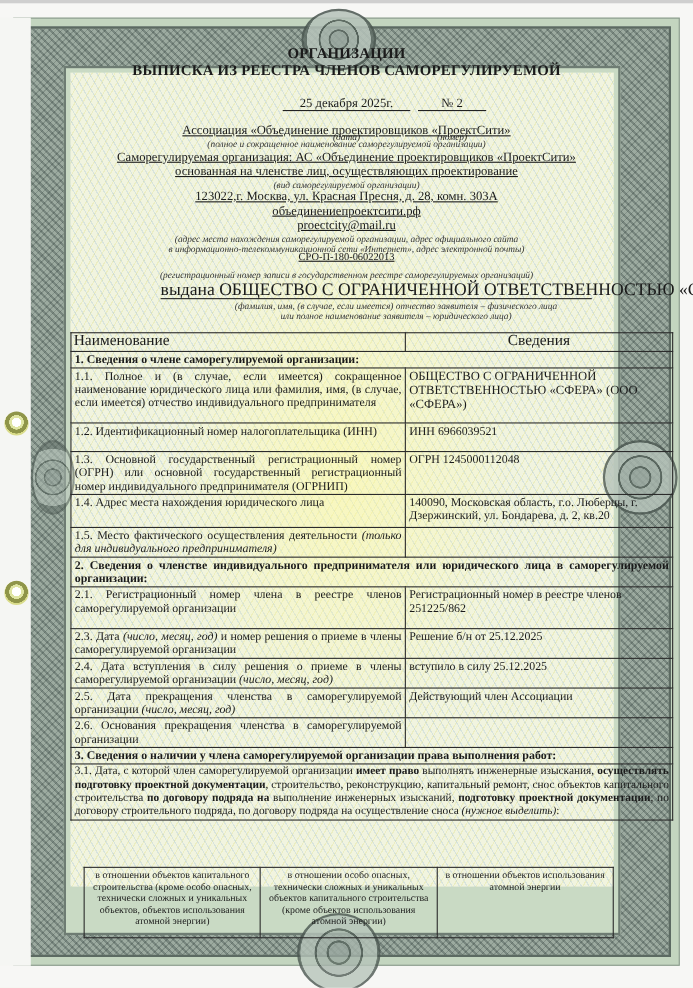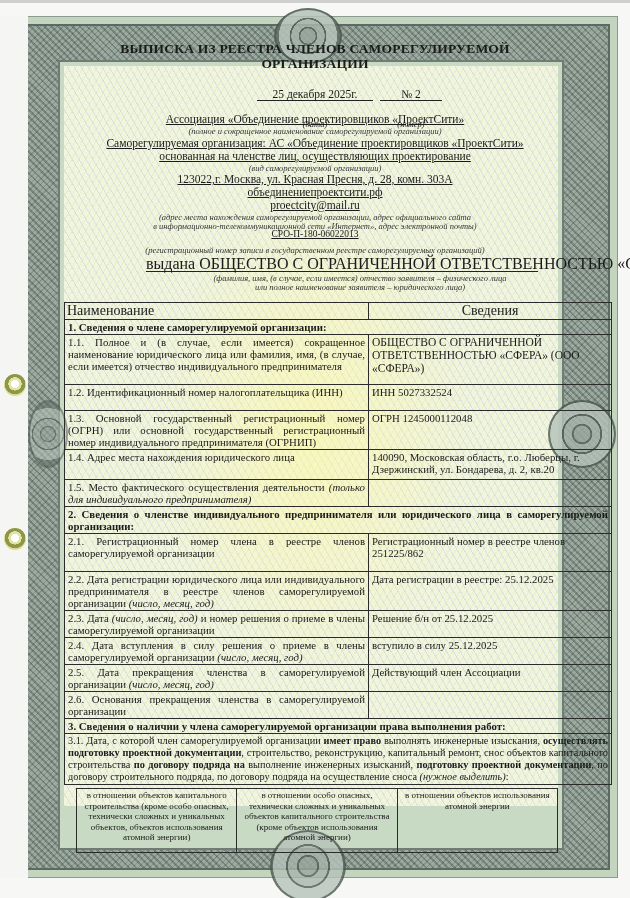--- a/index.html
+++ b/index.html
@@ -95,22 +95,22 @@
 
 <div class="medallion" style="left:274px;top:8px;width:64px;height:52px;opacity:.85;"></div>
 <div class="medallion" style="left:28px;top:400px;width:36px;height:64px;opacity:.55;"></div>
 <div class="medallion" style="left:548px;top:400px;width:64px;height:64px;opacity:.8;"></div>
 <div class="medallion" style="left:270px;top:830px;width:72px;height:68px;opacity:.8;"></div>
 
 <div class="hole" style="left:4px;top:374px;"></div>
 <div class="hole" style="left:4px;top:528px;"></div>
 
 <div class="title">
+  <div>ОРГАНИЗАЦИИ</div>
   <div>ВЫПИСКА ИЗ РЕЕСТРА ЧЛЕНОВ САМОРЕГУЛИРУЕМОЙ</div>
-  <div>ОРГАНИЗАЦИИ</div>
 </div>
 
 <div class="datebox" style="left:257px;width:116px;">
   <span class="val">25 декабря 2025г.</span>
   <span class="lbl">(дата)</span>
 </div>
 <div class="datebox" style="left:380px;width:62px;">
   <span class="val">№ 2</span>
   <span class="lbl">(номер)</span>
 </div>
@@ -143,21 +143,21 @@
   </tr>
   <tr class="sect">
     <td colspan="2">1. Сведения о члене саморегулируемой организации:</td>
   </tr>
   <tr style="height:50px;">
     <td class="l">1.1. Полное и (в случае, если имеется) сокращенное наименование юридического лица или фамилия, имя, (в случае, если имеется) отчество индивидуального предпринимателя</td>
     <td class="r" style="font-size:11.5px;line-height:13px;">ОБЩЕСТВО С ОГРАНИЧЕННОЙ ОТВЕТСТВЕННОСТЬЮ «СФЕРА» (ООО «СФЕРА»)</td>
   </tr>
   <tr style="height:26px;">
     <td class="l">1.2. Идентификационный номер налогоплательщика (ИНН)</td>
-    <td class="r">ИНН 5027332524</td>
+    <td class="r">ИНН 6966039521</td>
   </tr>
   <tr style="height:38px;">
     <td class="l">1.3. Основной государственный регистрационный номер (ОГРН) или основной государственный регистрационный номер индивидуального предпринимателя (ОГРНИП)</td>
     <td class="r">ОГРН 1245000112048</td>
   </tr>
   <tr style="height:30px;">
     <td class="l">1.4. Адрес места нахождения юридического лица</td>
     <td class="r">140090, Московская область, г.о. Люберцы, г. Дзержинский, ул. Бондарева, д. 2, кв.20</td>
   </tr>
   <tr style="height:26px;">
@@ -166,27 +166,20 @@
       <span class="it">(только для индивидуального предпринимателя)</span>
     </td>
     <td class="r"></td>
   </tr>
   <tr class="sect">
     <td colspan="2">2. Сведения о членстве индивидуального предпринимателя или юридического лица в саморегулируемой организации:</td>
   </tr>
   <tr style="height:38px;">
     <td class="l">2.1. Регистрационный номер члена в реестре членов саморегулируемой организации</td>
     <td class="r">Регистрационный номер в реестре членов 251225/862</td>
-  </tr>
-  <tr style="height:38px;">
-    <td class="l">
-      <span>2.2. Дата регистрации юридического лица или индивидуального предпринимателя в реестре членов саморегулируемой организации</span>
-      <span class="it">(число, месяц, год)</span>
-    </td>
-    <td class="r">Дата регистрации в реестре: 25.12.2025</td>
   </tr>
   <tr style="height:26px;">
     <td class="l">
       <span>2.3. Дата</span>
       <span class="it">(число, месяц, год)</span>
       <span>и номер решения о приеме в члены саморегулируемой организации</span>
     </td>
     <td class="r">Решение б/н от 25.12.2025</td>
   </tr>
   <tr style="height:26px;">

